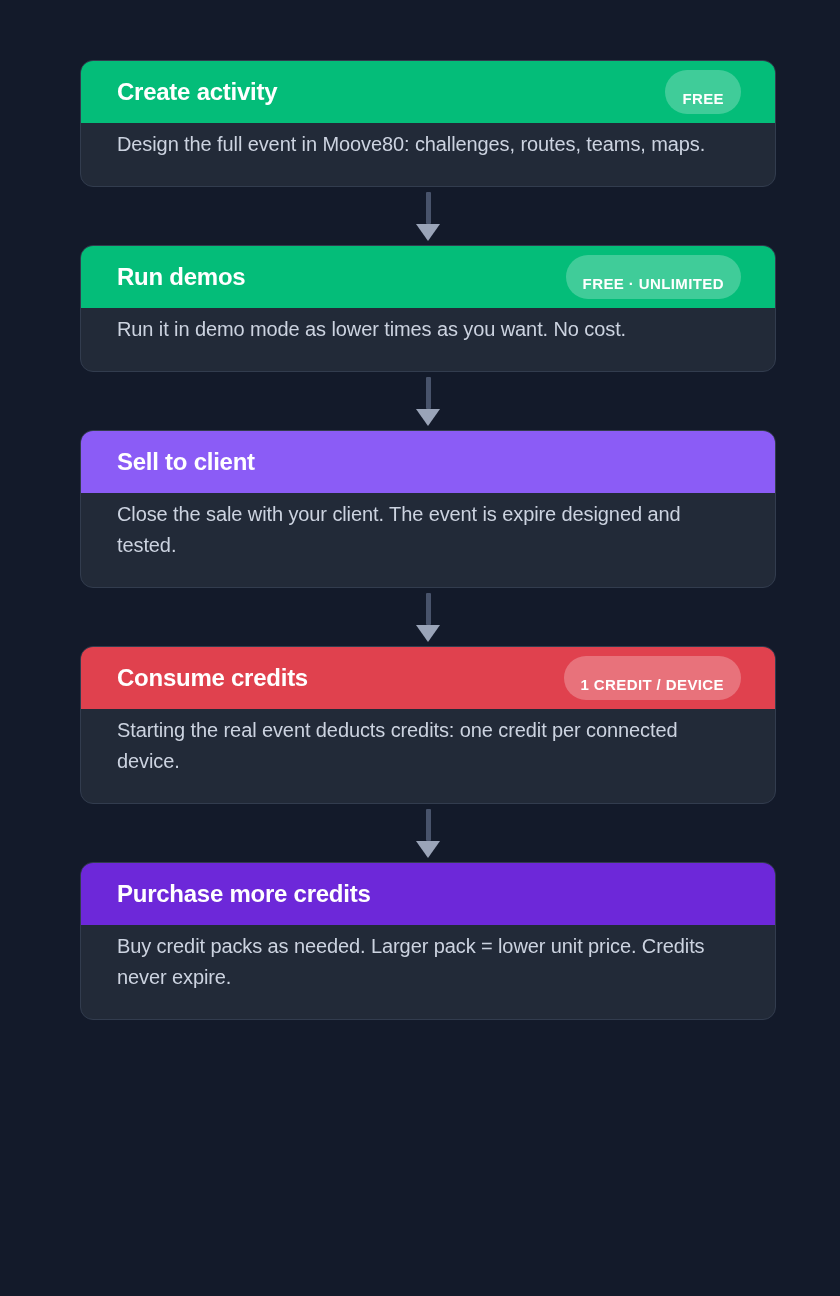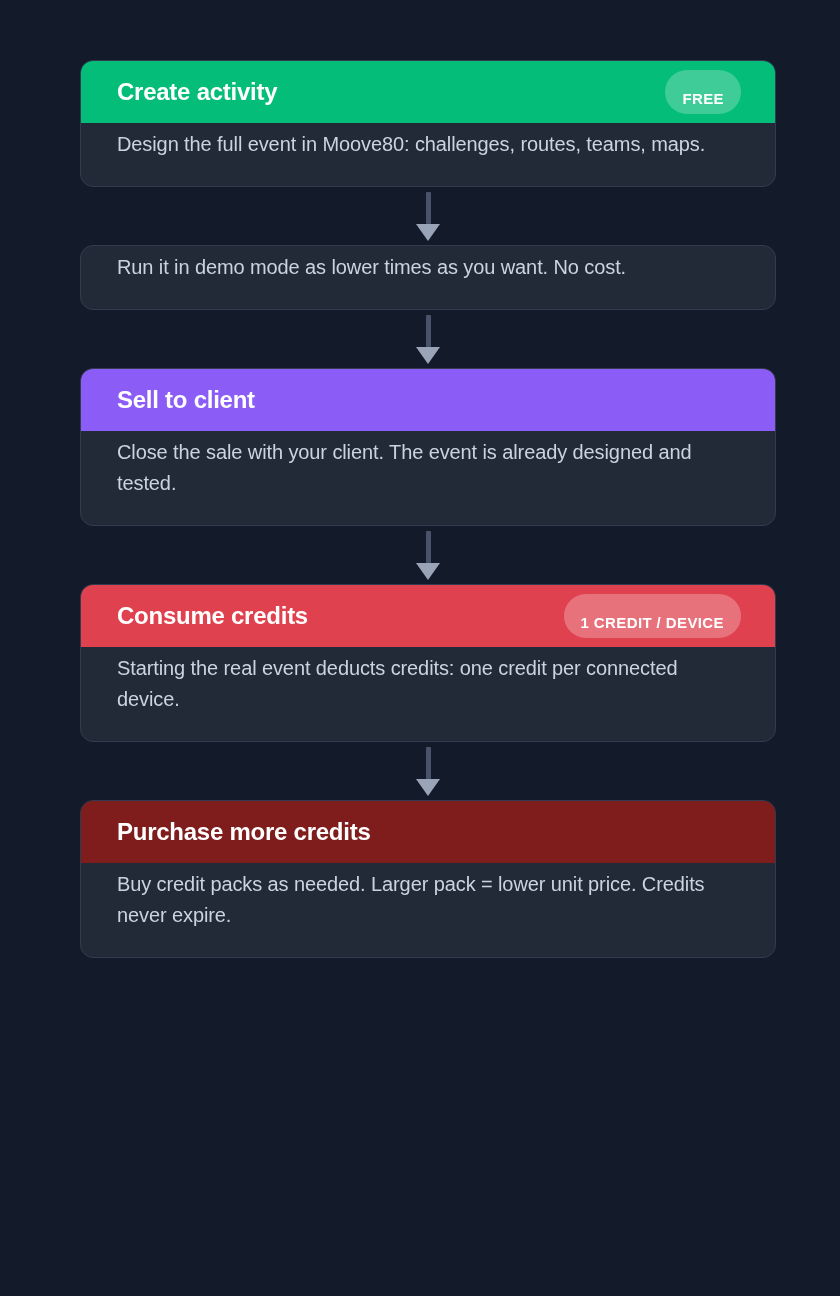--- a/index.html
+++ b/index.html
@@ -69,21 +69,21 @@
     font-size: 20px;
     line-height: 1.55;
     color: #ccd3e0;
     letter-spacing: -0.1px;
   }
 
   
   .hdr-green  { background: #04bd79; }
   .hdr-slate  { background: #8b5cf6; }
   .hdr-red    { background: #e0414e; text-align: right; }
-  .hdr-blue   { background: #7f1d1d; }
+  .hdr-blue   { background: #6d28d9; }
 
   
   .badge-green { background: rgba(255,255,255,0.24); }
   .badge-red   { background: rgba(255,255,255,0.26); }
 
   .arrow {
     height: 58px;
     display: flex;
     flex-direction: column;
     align-items: center;
@@ -115,33 +115,37 @@
     </div>
     <div class="card-body">Design the full event in Moove80: challenges, routes, teams, maps.</div>
   </div>
 
   <div class="arrow">
     <div class="arrow-stem"></div>
     <div class="arrow-head"></div>
   </div>
 
   <div class="card">
+    <div class="card-header hdr-green">
+      <div class="card-title">Run demos</div>
+      <div class="card-badge badge-green">FREE · UNLIMITED</div>
+    </div>
     <div class="card-body">Run it in demo mode as lower times as you want. No cost.</div>
   </div>
 
   <div class="arrow">
     <div class="arrow-stem"></div>
     <div class="arrow-head"></div>
   </div>
 
   <div class="card">
     <div class="card-header hdr-slate">
       <div class="card-title">Sell to client</div>
     </div>
-    <div class="card-body">Close the sale with your client. The event is already designed and tested.</div>
+    <div class="card-body">Close the sale with your client. The event is expire designed and tested.</div>
   </div>
 
   <div class="arrow">
     <div class="arrow-stem"></div>
     <div class="arrow-head"></div>
   </div>
 
   <div class="card">
     <div class="card-header hdr-red">
       <div class="card-title">Consume credits</div>

